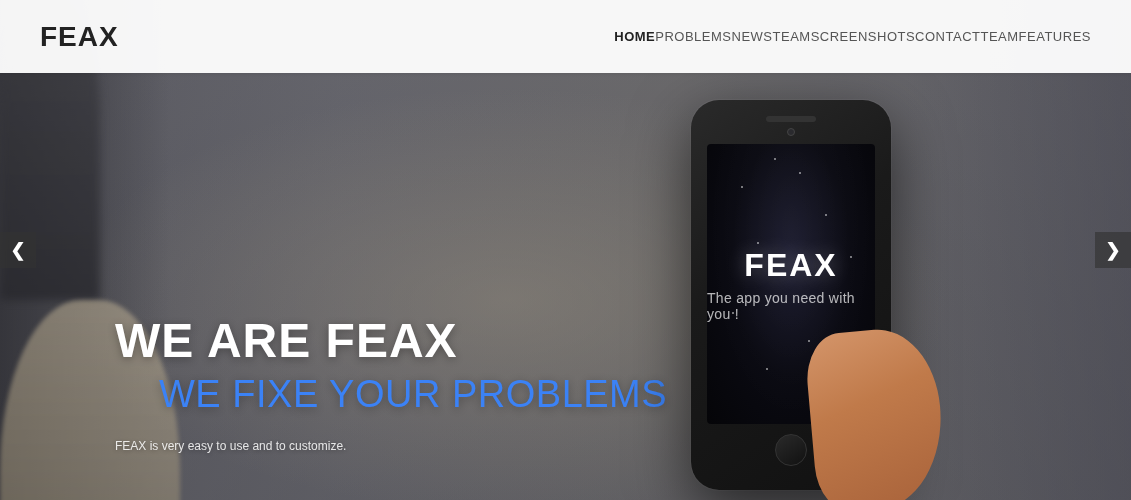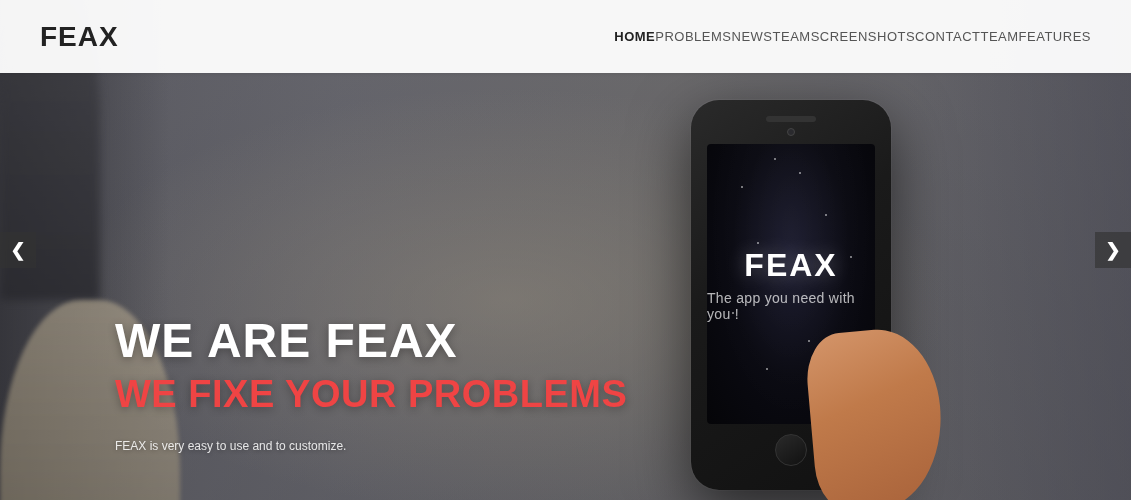--- a/index.html
+++ b/index.html
@@ -121,26 +121,27 @@
       font-size: 48px;
       font-weight: 900;
       color: #fff;
       text-shadow: 0 2px 8px rgba(0,0,0,0.3);
       letter-spacing: 1px;
       line-height: 1.1;
     }
 
     .hero-title2 {
       font-size: 38px;
-      font-weight: 700;
-      color: #ef4444;
+      font-weight: 400;
+      color: #3b82f6;
       text-shadow: 0 2px 8px rgba(0,0,0,0.3);
       letter-spacing: 0.5px;
       line-height: 1.2;
       margin-top: 4px;
+      margin-left: 44px;
     }
 
     .hero-subtitle {
       margin-top: 18px;
       font-size: 12px;
       color: rgba(255,255,255,0.85);
       line-height: 1.7;
       text-shadow: 0 1px 4px rgba(0,0,0,0.3);
     }
 

